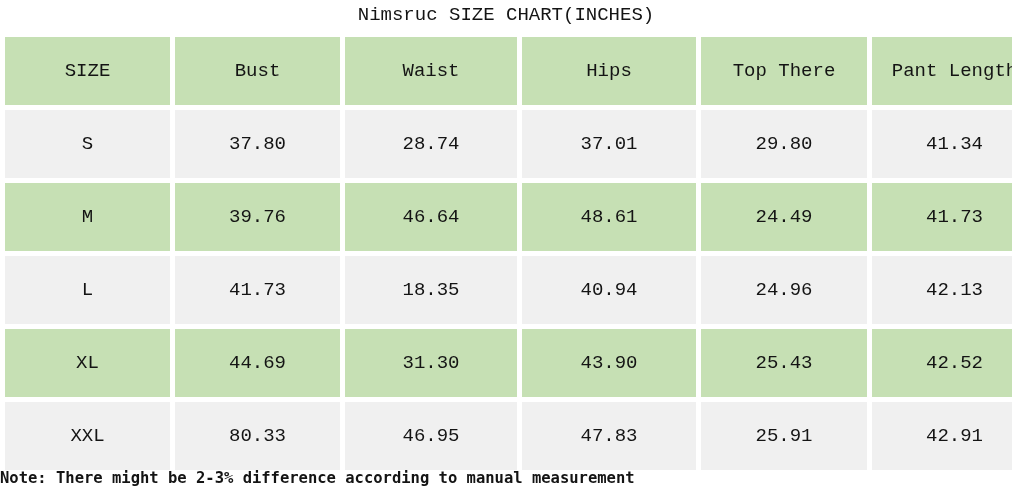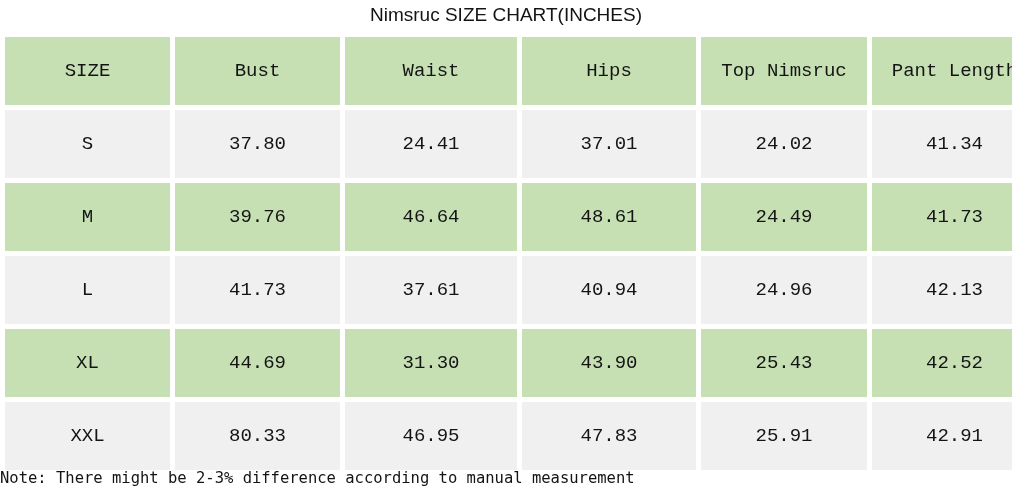--- a/index.html
+++ b/index.html
@@ -16,21 +16,21 @@
   }
   .wrap {
     width: 1012px;
     height: 500px;
     position: relative;
     box-sizing: border-box;
   }
   .chart-title {
     text-align: center;
     font-size: 19px;
-    font-family: Liberation Sans, sans-serif;
+    font-family: Liberation Mono, monospace;
     letter-spacing: 0px;
     padding-top: 4px;
     padding-bottom: 6px;
     color: #141414;
   }
   table.size-table {
     border-collapse: separate;
     border-spacing: 5px 5px;
     width: 1012px;
     table-layout: fixed;
@@ -61,20 +61,21 @@
     top: 428px;
     width: 1012px;
     font-size: 15.5px;
     line-height: 20px;
     font-family: "DejaVu Sans Mono", monospace;
     color: #141414;
     white-space: pre;
   }
   .notes .note-line {
     display: block;
+    font-weight: bold;
   }
 </style>
 </head>
 <body>
 
 <div class="wrap">
 
   <div class="chart-title">Nimsruc SIZE CHART(INCHES)</div>
 
   <table class="size-table">
@@ -85,45 +86,45 @@
         <col class="c3">
         <col class="c4">
         <col class="c5">
     </colgroup>
     <thead>
       <tr class="row-green">
         <td>SIZE</td>
         <td>Bust</td>
         <td>Waist</td>
         <td>Hips</td>
-        <td>Top Nimsruc</td>
+        <td>Top There</td>
         <td>Pant Length</td>
       </tr>
     </thead>
     <tbody>
       <tr class="row-grey">
         <td>S</td>
         <td>37.80</td>
-        <td>24.41</td>
+        <td>28.74</td>
         <td>37.01</td>
-        <td>24.02</td>
+        <td>29.80</td>
         <td>41.34</td>
       </tr>
       <tr class="row-green">
         <td>M</td>
         <td>39.76</td>
         <td>46.64</td>
         <td>48.61</td>
         <td>24.49</td>
         <td>41.73</td>
       </tr>
       <tr class="row-grey">
         <td>L</td>
         <td>41.73</td>
-        <td>37.61</td>
+        <td>18.35</td>
         <td>40.94</td>
         <td>24.96</td>
         <td>42.13</td>
       </tr>
       <tr class="row-green">
         <td>XL</td>
         <td>44.69</td>
         <td>31.30</td>
         <td>43.90</td>
         <td>25.43</td>

